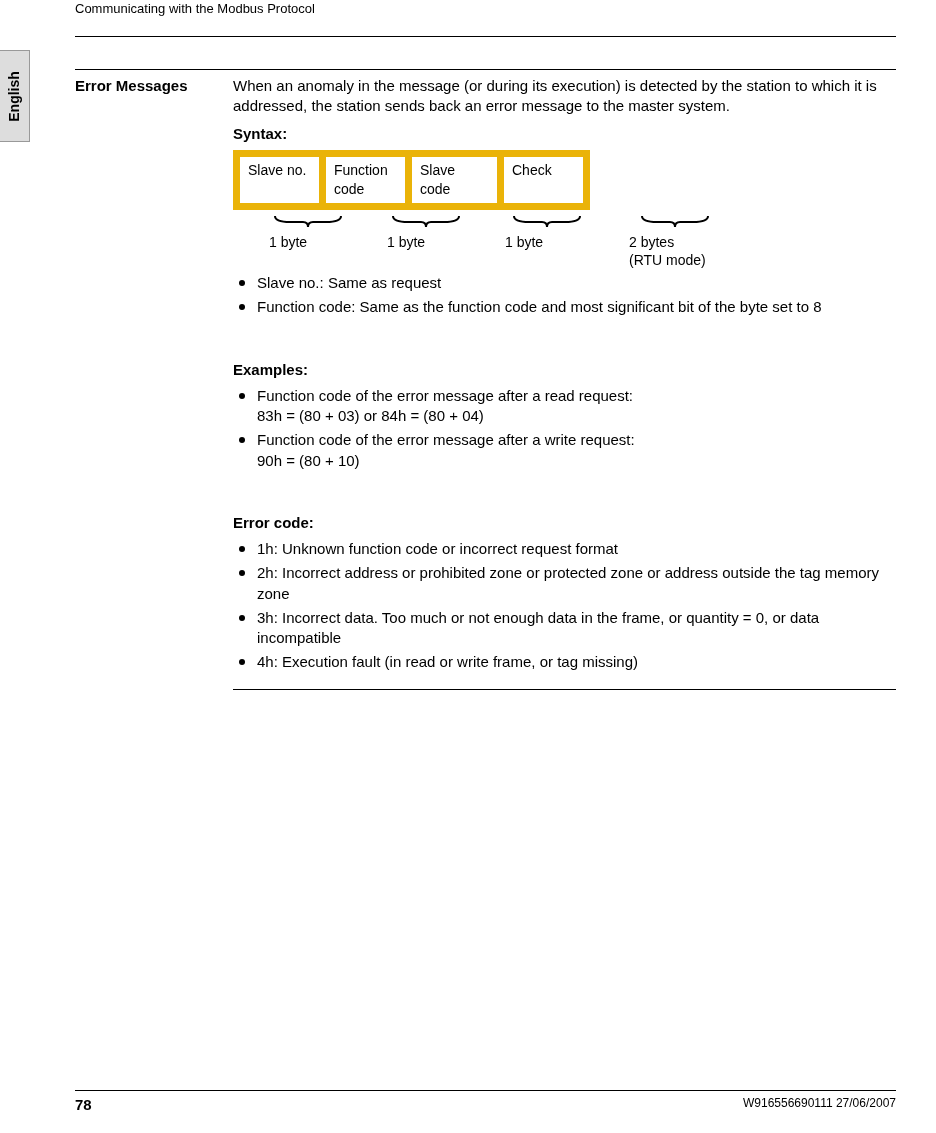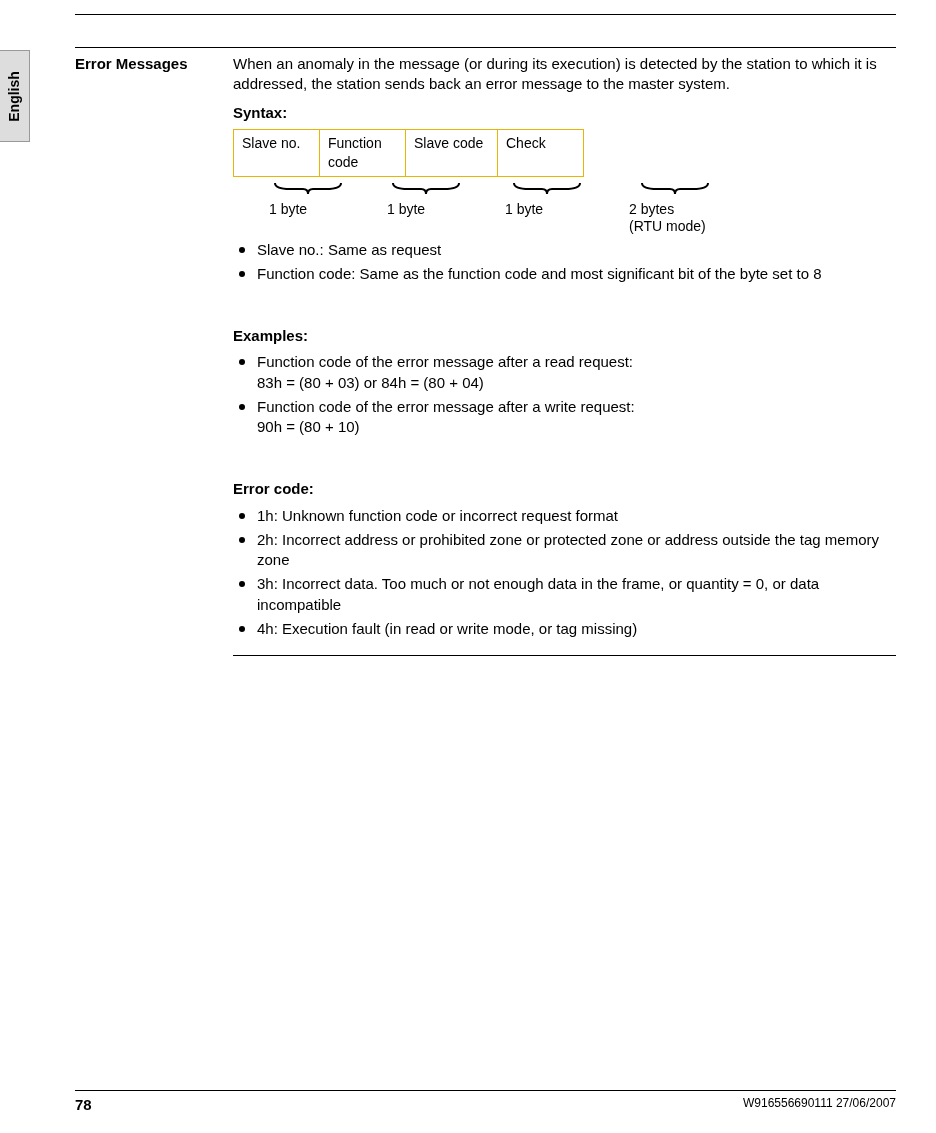--- a/index.html
+++ b/index.html
@@ -73,21 +73,21 @@
   }
   .right-col { padding-top: 6px; }
   .para { margin-bottom: 6px; }
   .sub-head { font-weight: bold; margin-top: 8px; margin-bottom: 6px; }
 
   table.syntax {
     border-collapse: collapse;
     margin-bottom: 4px;
   }
   table.syntax td {
-    border: 1px solid #eab308;
+    border: 7px solid #eab308;
     padding: 4px 8px;
     vertical-align: top;
     font-size: 14px;
     height: 42px;
   }
   table.syntax td:nth-child(1){ width:86px; }
   table.syntax td:nth-child(2){ width:86px; }
   table.syntax td:nth-child(3){ width:92px; }
   table.syntax td:nth-child(4){ width:86px; }
 
@@ -150,20 +150,21 @@
 </style>
 </head>
 <body>
 
 <div class="side-tab">
   <span>English</span>
 </div>
 
 <div class="page">
 
+  <div class="running-head">Communicating with the Modbus Protocol</div>
   <div class="top-rule"></div>
 
   <div class="content-row">
     <div class="left-col">
       <div class="heading">Error Messages</div>
     </div>
     <div class="right-col">
       <p class="para">When an anomaly in the message (or during its execution) is detected by the station to which it is addressed, the station sends back an error message to the master system.</p>
       <p class="sub-head">Syntax:</p>
 
@@ -219,21 +220,21 @@
         <li style="white-space:pre-line">Function code of the error message after a write request:
 90h = (80 + 10)</li>
       </ul>
 
       <div class="section-gap"></div>
       <p class="sub-head">Error code:</p>
       <ul class="bullets">
         <li>1h: Unknown function code or incorrect request format</li>
         <li>2h: Incorrect address or prohibited zone or protected zone or address outside the tag memory zone</li>
         <li>3h: Incorrect data. Too much or not enough data in the frame, or quantity = 0, or data incompatible</li>
-        <li>4h: Execution fault (in read or write mode, or tag missing)</li>
+        <li>4h: Execution fault (in read or write frame, or tag missing)</li>
       </ul>
 
       <div class="end-rule"></div>
     </div>
   </div>
 
   <div class="footer">
     <span class="pn">78</span>
     <span>W916556690111 27/06/2007</span>
   </div>

